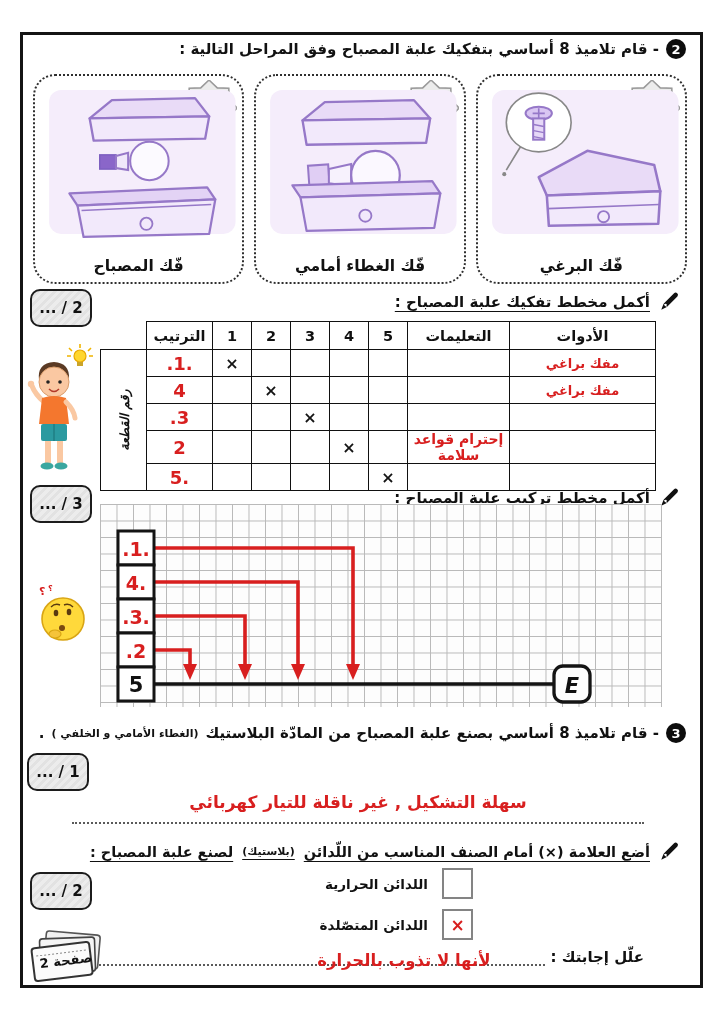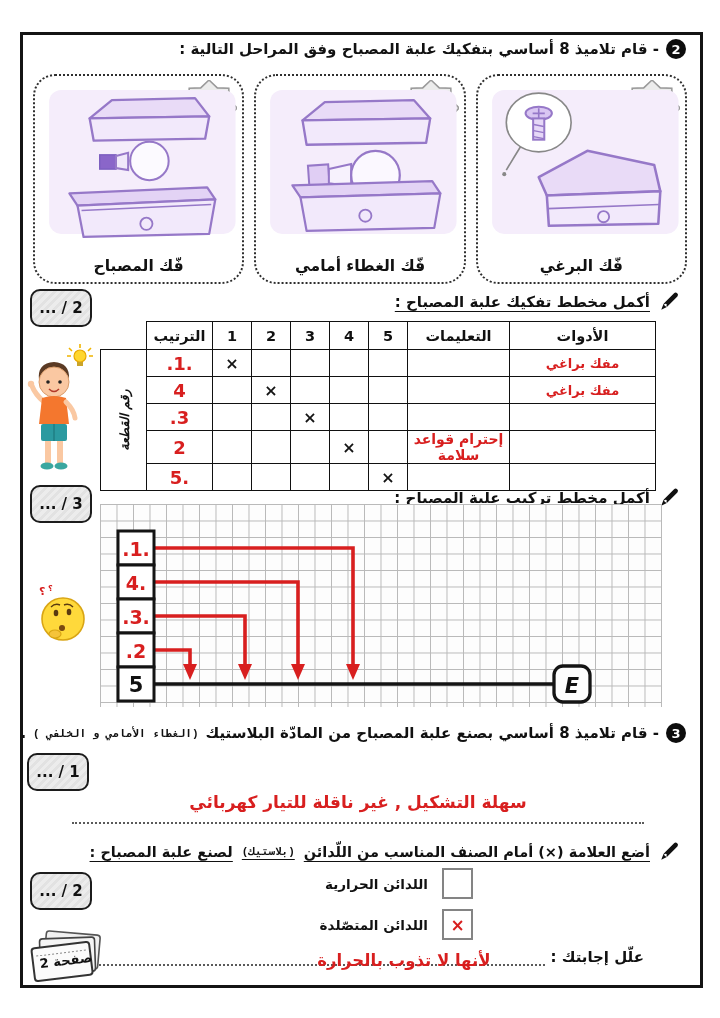--- a/index.html
+++ b/index.html
@@ -3,21 +3,21 @@
 <meta charset="utf-8">
 <style>
   html,body{margin:0;padding:0;}
   body{background:#fff;font-family:"DejaVu Sans",sans-serif;color:#111;}
   .page{position:relative;width:720px;height:1018px;background:#fff;overflow:hidden;}
   .frame{position:absolute;left:20px;top:32px;width:677px;height:950px;border:3px solid #141414;}
 
   
   .sec-head{position:absolute;right:34px;direction:rtl;display:flex;align-items:center;gap:7px;font-weight:bold;font-size:15px;white-space:nowrap;}
   .num-circle{width:20px;height:20px;border-radius:50%;background:#0d0d0d;color:#fff;font-size:13px;font-weight:bold;display:flex;align-items:center;justify-content:center;flex:0 0 auto;}
-  .small-inline{font-size:11px;font-weight:bold;font-family:Liberation Mono, monospace;}
+  .small-inline{font-size:11px;font-weight:bold;}
 
   
   .panels{position:absolute;left:33px;top:74px;width:654px;height:210px;display:flex;gap:10px;}
   .panel{flex:1;position:relative;border:2.6px dotted #2e2e2e;border-radius:22px;background:#fff;}
   .badge{position:absolute;top:4px;right:5px;width:56px;height:56px;}
   .panel-draw{position:absolute;left:6px;right:6px;top:12px;height:152px;}
   .panel-caption{position:absolute;bottom:7px;left:0;right:0;text-align:center;font-weight:bold;font-size:15.5px;direction:rtl;}
 
   
   .prompt{position:absolute;right:40px;direction:rtl;display:flex;align-items:center;gap:9px;font-weight:bold;font-size:15px;white-space:nowrap;}

